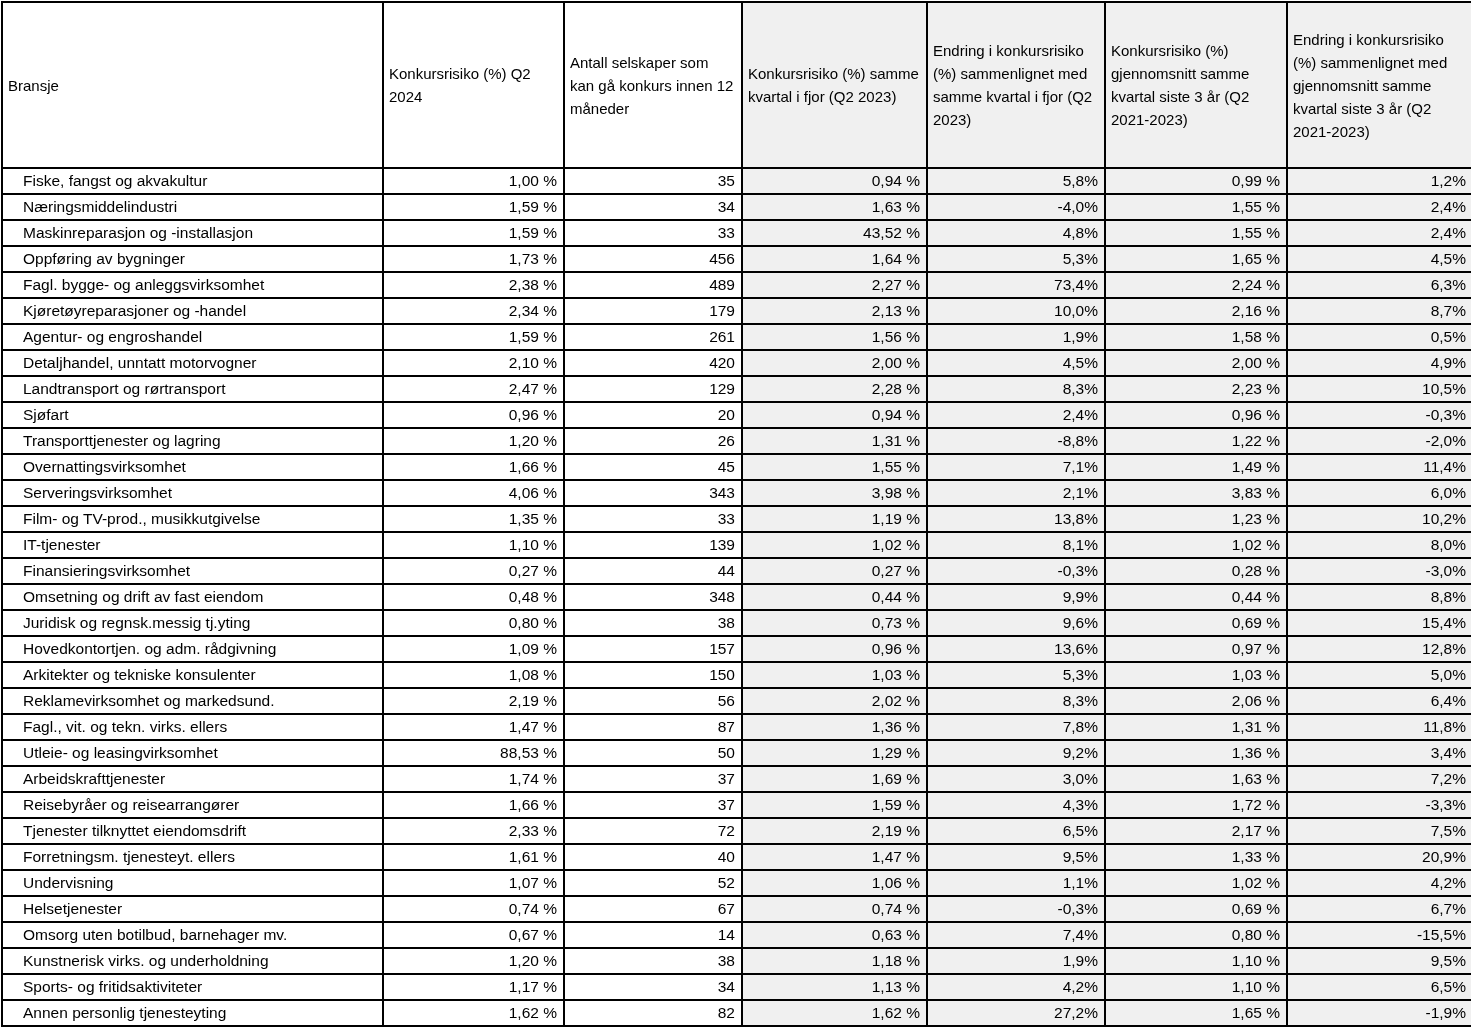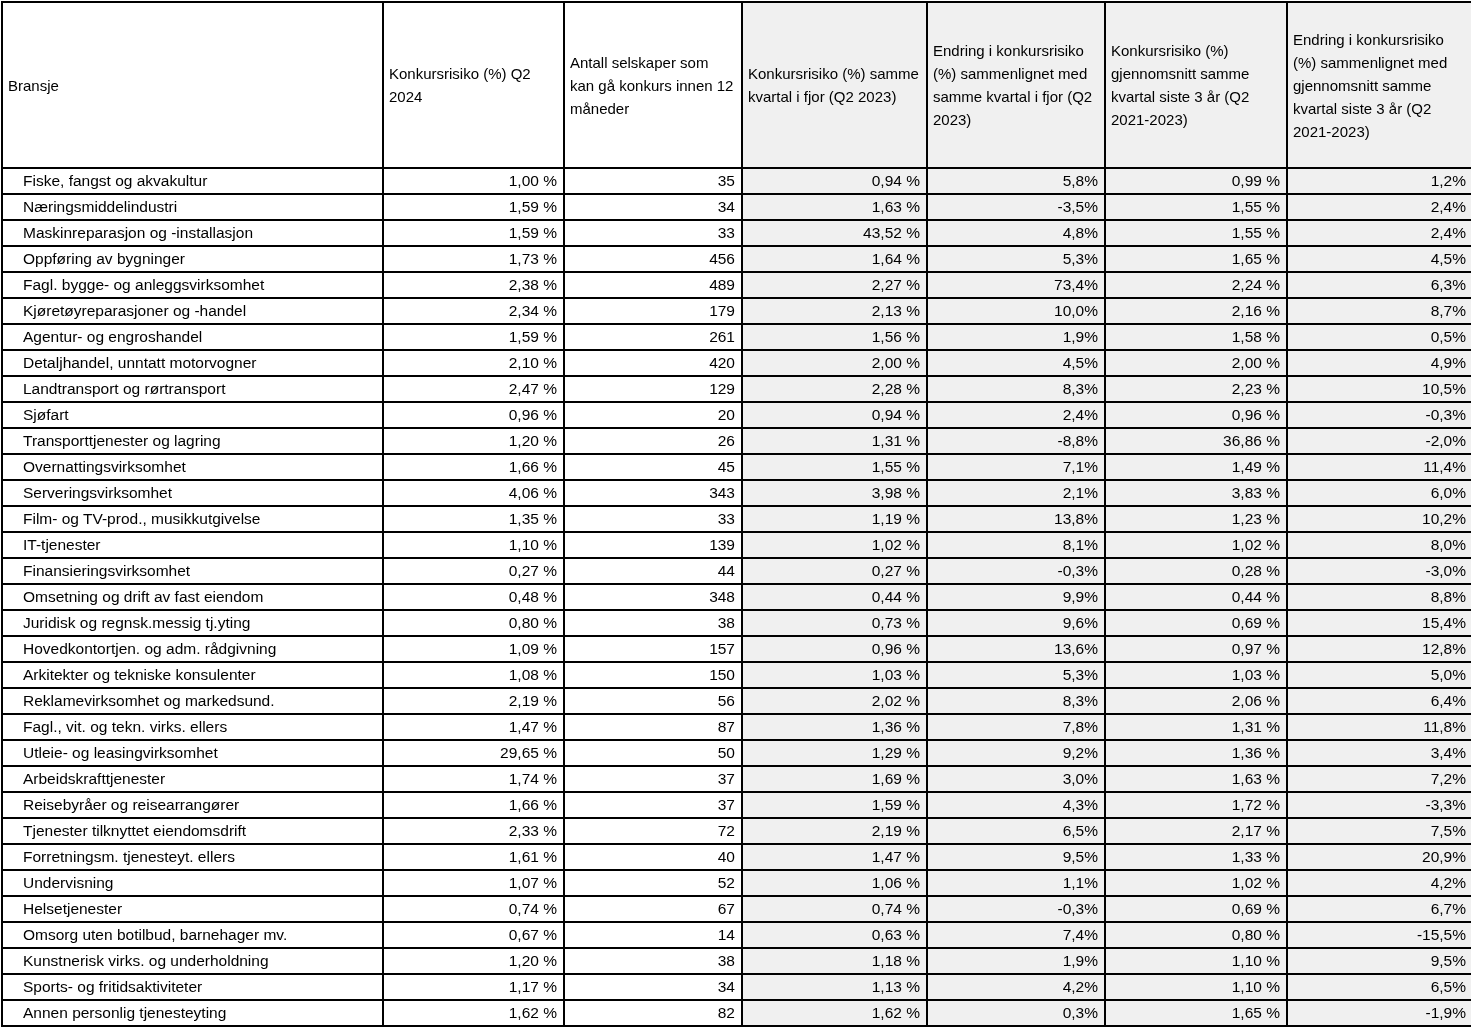--- a/index.html
+++ b/index.html
@@ -85,21 +85,21 @@
         <td>0,94 %</td>
         <td>5,8%</td>
         <td>0,99 %</td>
         <td>1,2%</td>
       </tr>
       <tr>
         <td>Næringsmiddelindustri</td>
         <td>1,59 %</td>
         <td>34</td>
         <td>1,63 %</td>
-        <td>-3,5%</td>
+        <td>-4,0%</td>
         <td>1,55 %</td>
         <td>2,4%</td>
       </tr>
       <tr>
         <td>Maskinreparasjon og -installasjon</td>
         <td>1,59 %</td>
         <td>33</td>
         <td>43,52 %</td>
         <td>4,8%</td>
         <td>1,55 %</td>
@@ -167,21 +167,21 @@
         <td>2,4%</td>
         <td>0,96 %</td>
         <td>-0,3%</td>
       </tr>
       <tr>
         <td>Transporttjenester og lagring</td>
         <td>1,20 %</td>
         <td>26</td>
         <td>1,31 %</td>
         <td>-8,8%</td>
-        <td>36,86 %</td>
+        <td>1,22 %</td>
         <td>-2,0%</td>
       </tr>
       <tr>
         <td>Overnattingsvirksomhet</td>
         <td>1,66 %</td>
         <td>45</td>
         <td>1,55 %</td>
         <td>7,1%</td>
         <td>1,49 %</td>
         <td>11,4%</td>
@@ -271,21 +271,21 @@
         <td>Fagl., vit. og tekn. virks. ellers</td>
         <td>1,47 %</td>
         <td>87</td>
         <td>1,36 %</td>
         <td>7,8%</td>
         <td>1,31 %</td>
         <td>11,8%</td>
       </tr>
       <tr>
         <td>Utleie- og leasingvirksomhet</td>
-        <td>29,65 %</td>
+        <td>88,53 %</td>
         <td>50</td>
         <td>1,29 %</td>
         <td>9,2%</td>
         <td>1,36 %</td>
         <td>3,4%</td>
       </tr>
       <tr>
         <td>Arbeidskrafttjenester</td>
         <td>1,74 %</td>
         <td>37</td>
@@ -364,18 +364,18 @@
         <td>1,13 %</td>
         <td>4,2%</td>
         <td>1,10 %</td>
         <td>6,5%</td>
       </tr>
       <tr>
         <td>Annen personlig tjenesteyting</td>
         <td>1,62 %</td>
         <td>82</td>
         <td>1,62 %</td>
-        <td>0,3%</td>
+        <td>27,2%</td>
         <td>1,65 %</td>
         <td>-1,9%</td>
       </tr>
     </tbody>
 </table>
 
 </body></html>

